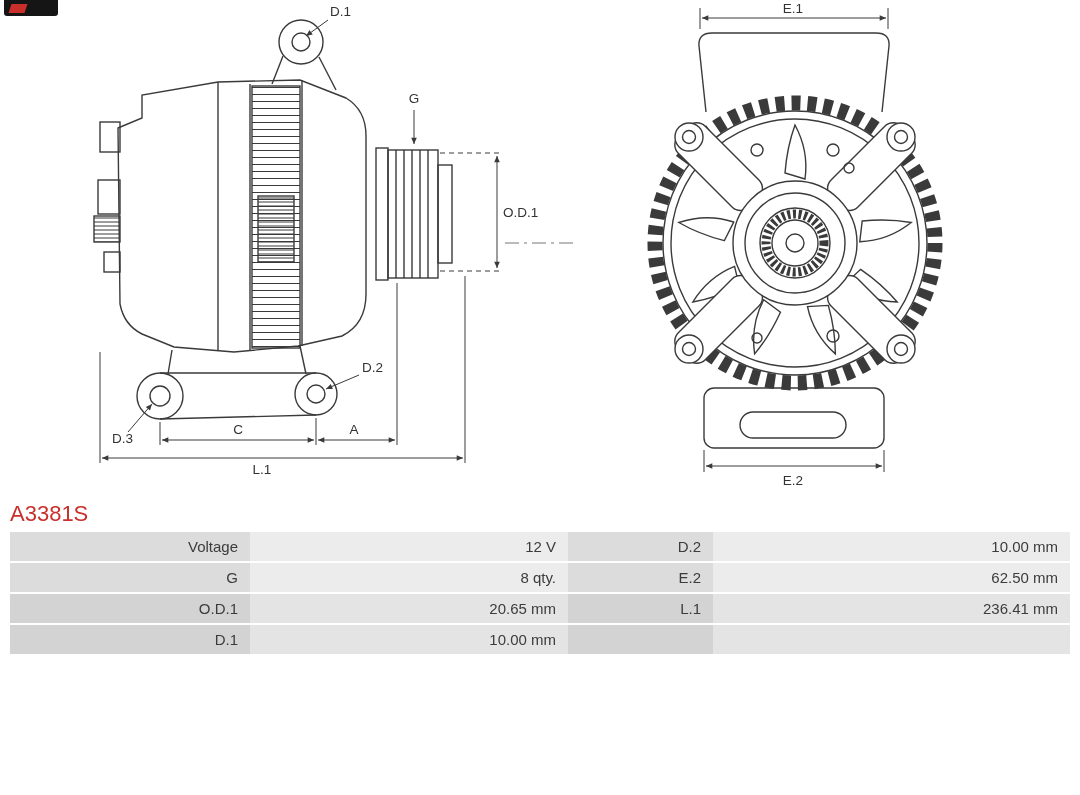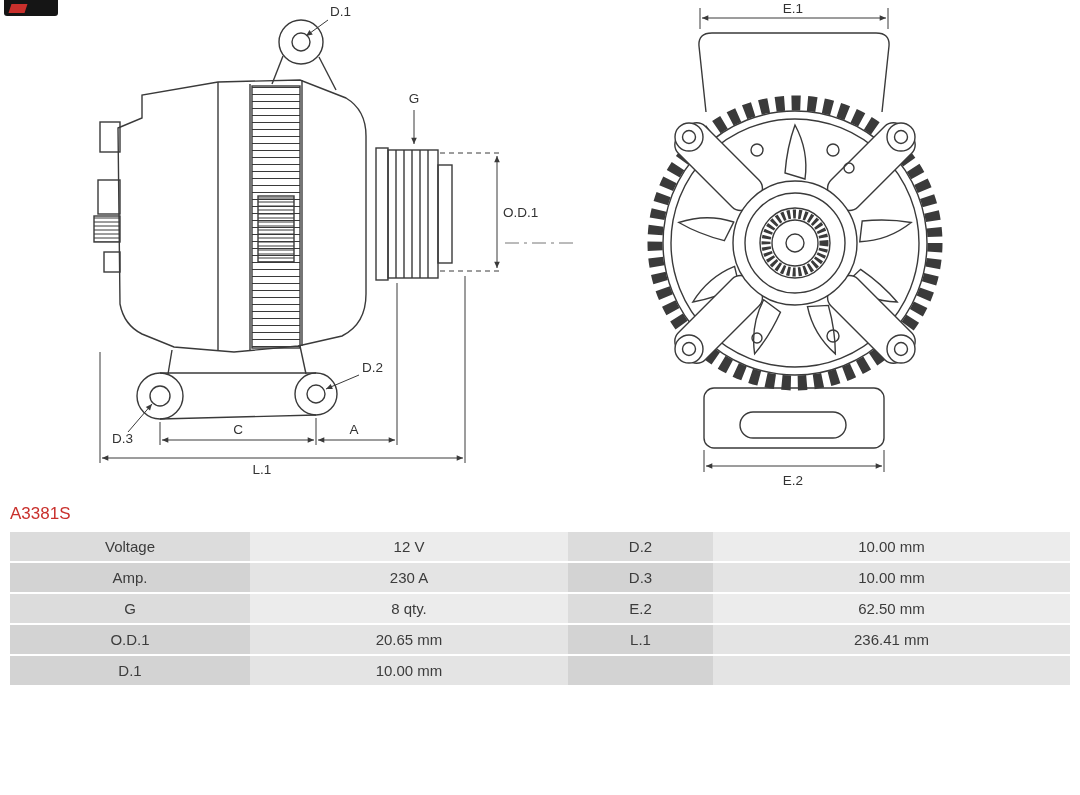--- a/index.html
+++ b/index.html
@@ -22,27 +22,27 @@
   }
   .logo-red{width:16px;height:9px;background:var(--part_red);margin-left:6px;transform:skewX(-18deg)}
   .diagram-area{width:1080px;height:500px;position:relative}
   svg{color:var(--line);display:block}
   .lw{stroke:currentColor;fill:none;stroke-width:1.4}
   .dim{stroke:currentColor;fill:none;stroke-width:1}
   .dash{stroke:currentColor;fill:none;stroke-width:1;stroke-dasharray:5 4}
   .cline{stroke:#777;fill:none;stroke-width:1;stroke-dasharray:14 5 3 5}
   svg text{font:13.5px "Liberation Sans",sans-serif;fill:#333;stroke:none}
   .part-number{
-    padding:4px 16px 6px 10px;color:var(--part_red);font-size:17px;line-height:20px;
+    padding:4px 16px 6px 10px;color:var(--part_red);font-size:22px;line-height:20px;
   }
   table.spec{
     border-collapse:separate;border-spacing:0 2px;margin:0 10px;width:1060px;
     table-layout:fixed;font-size:15px;color:#3c3c3c;
   }
-  table.spec td{height:29px;padding:0 12px;text-align:center;vertical-align:middle;overflow:hidden;white-space:nowrap}
+  table.spec td{height:29px;padding:0 12px;text-align:right;vertical-align:middle;overflow:hidden;white-space:nowrap}
   td.l{background:var(--cell_label_bg)}
   td.v{background:var(--cell_value_bg)}
   tr.alt td.l{background:var(--cell_label_bg_alt)}
   tr.alt td.v{background:var(--cell_value_bg_alt)}
 </style>
 </head>
 <body>
 
 <div class="logo">
   <span class="logo-red"></span>
@@ -205,26 +205,20 @@
       <col style="width:145px">
       <col style="width:357px">
   </colgroup>
   <tbody>
     <tr>
       <td class="l">Voltage</td>
       <td class="v">12 V</td>
       <td class="l">D.2</td>
       <td class="v">10.00 mm</td>
     </tr>
-    <tr class="alt">
-      <td class="l">Amp.</td>
-      <td class="v">230 A</td>
-      <td class="l">D.3</td>
-      <td class="v">10.00 mm</td>
-    </tr>
     <tr>
       <td class="l">G</td>
       <td class="v">8 qty.</td>
       <td class="l">E.2</td>
       <td class="v">62.50 mm</td>
     </tr>
     <tr class="alt">
       <td class="l">O.D.1</td>
       <td class="v">20.65 mm</td>
       <td class="l">L.1</td>

